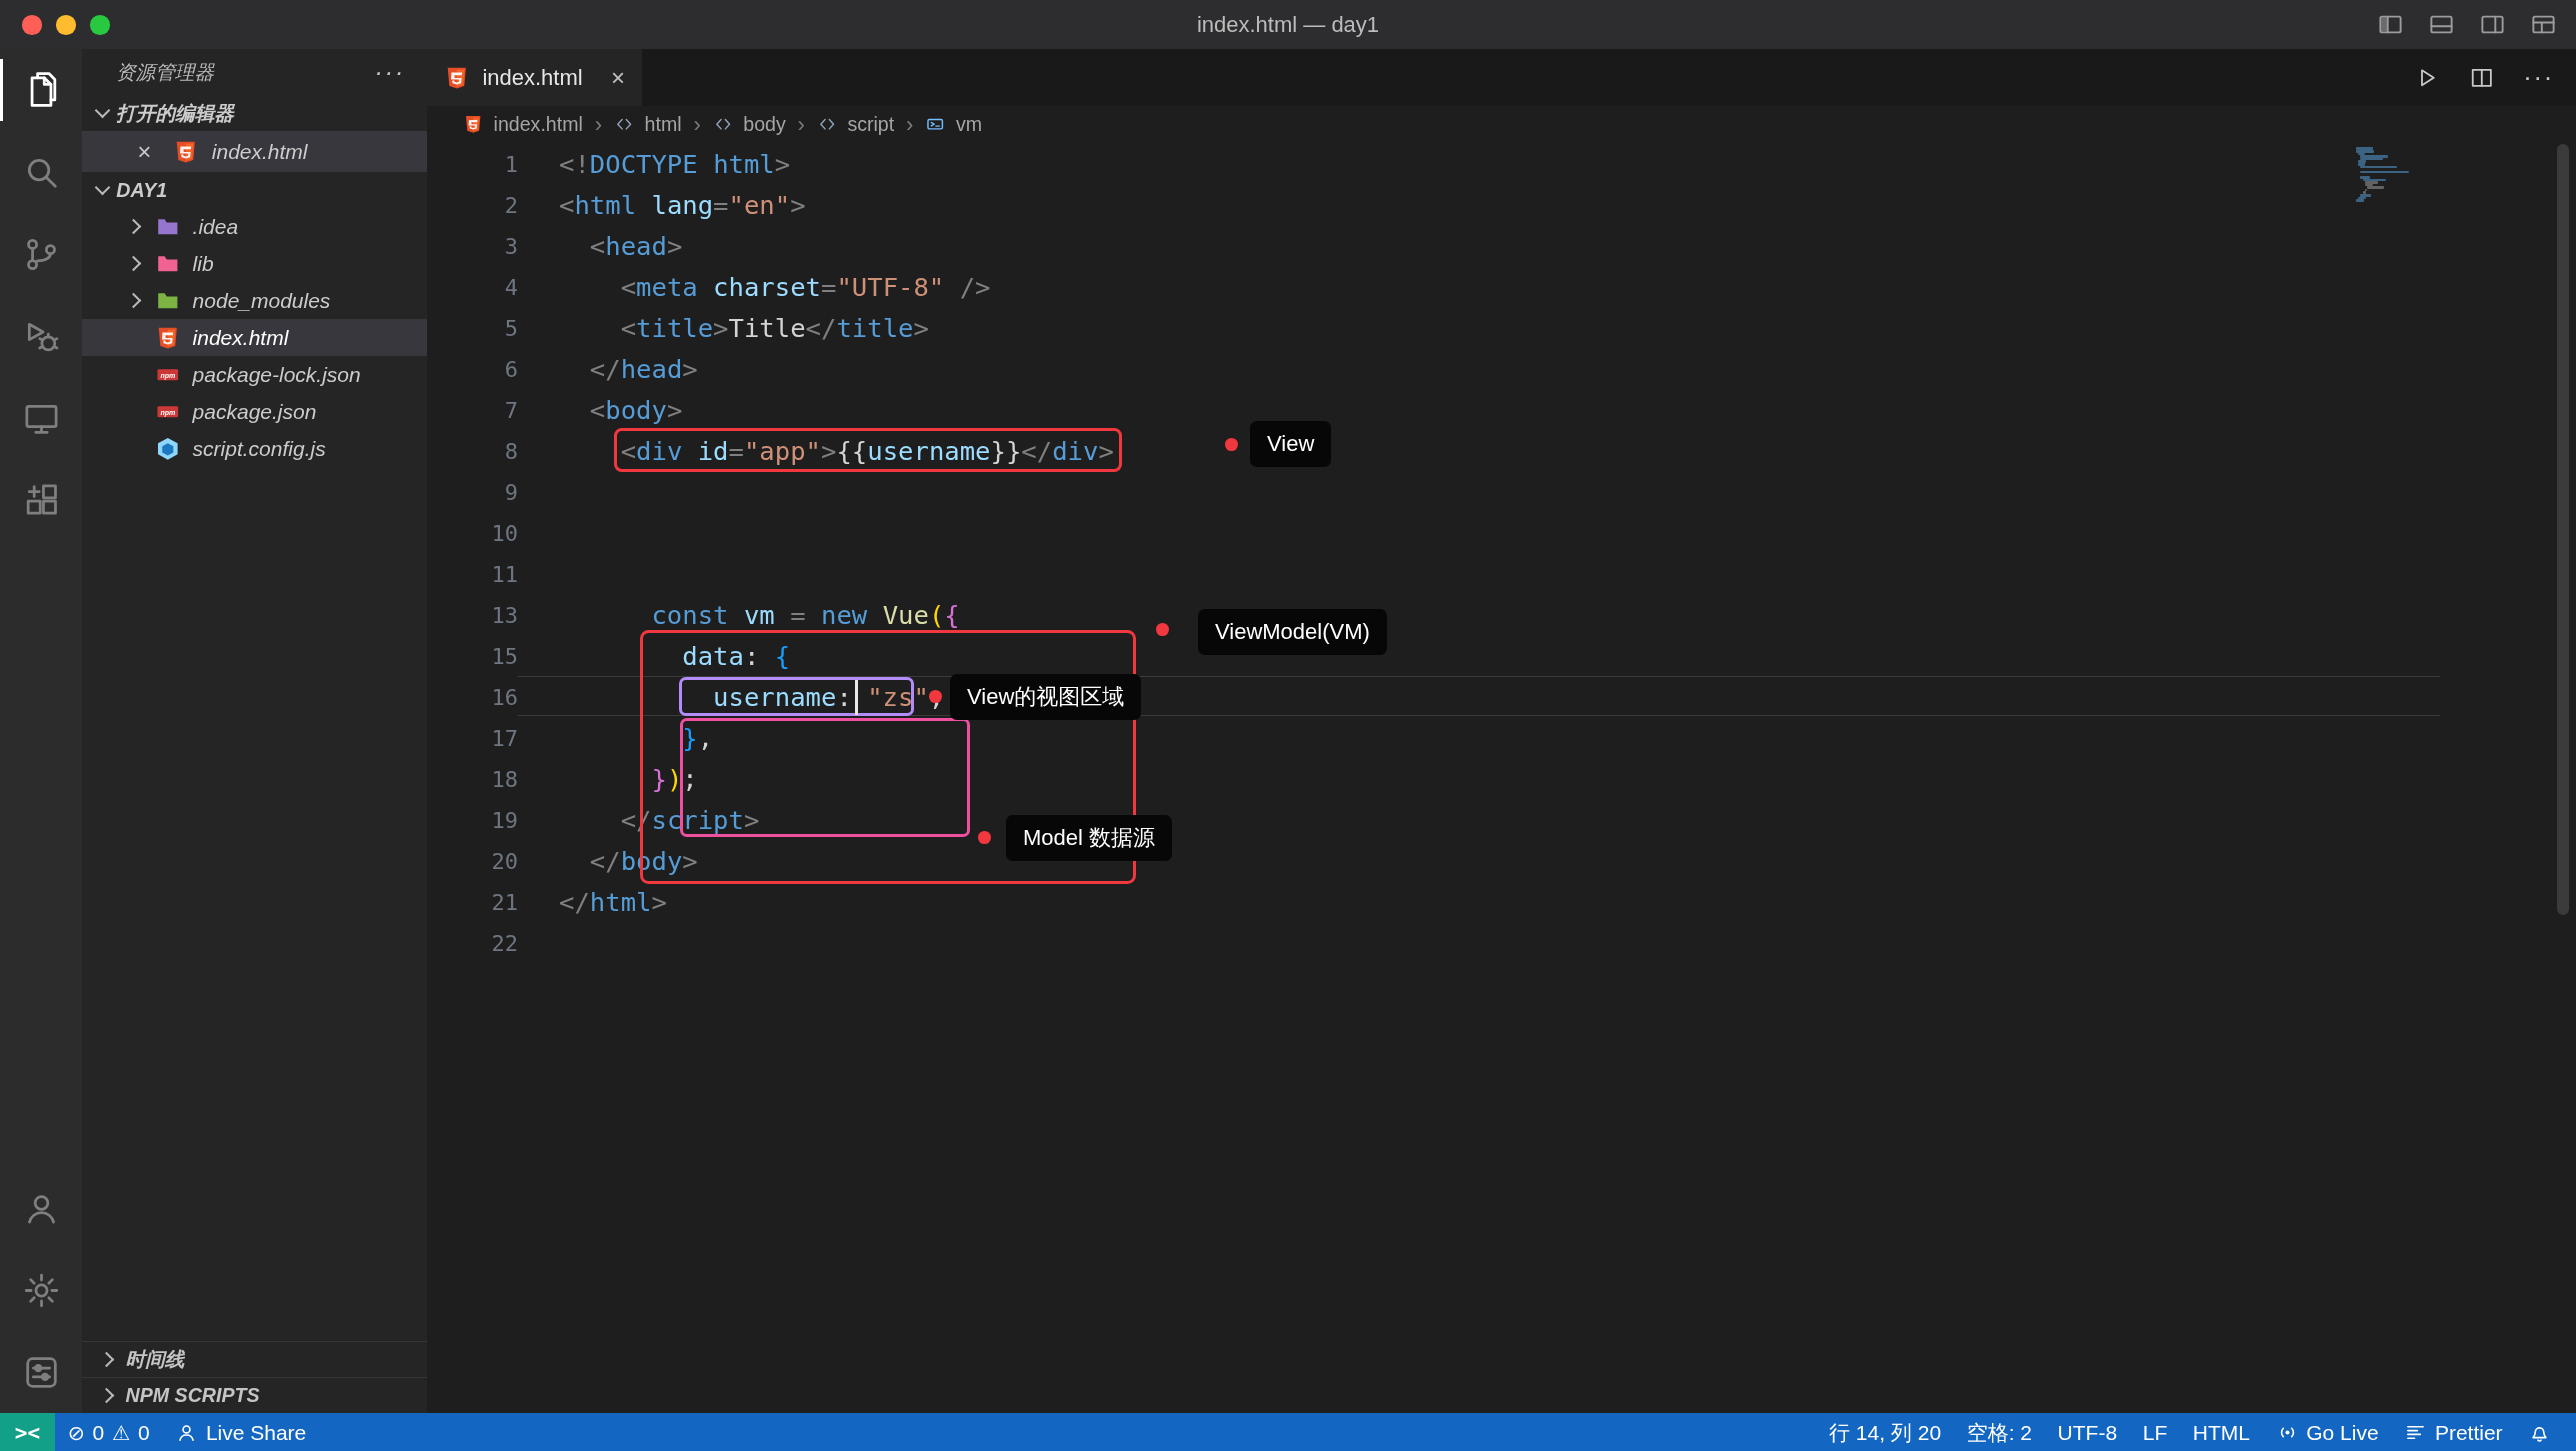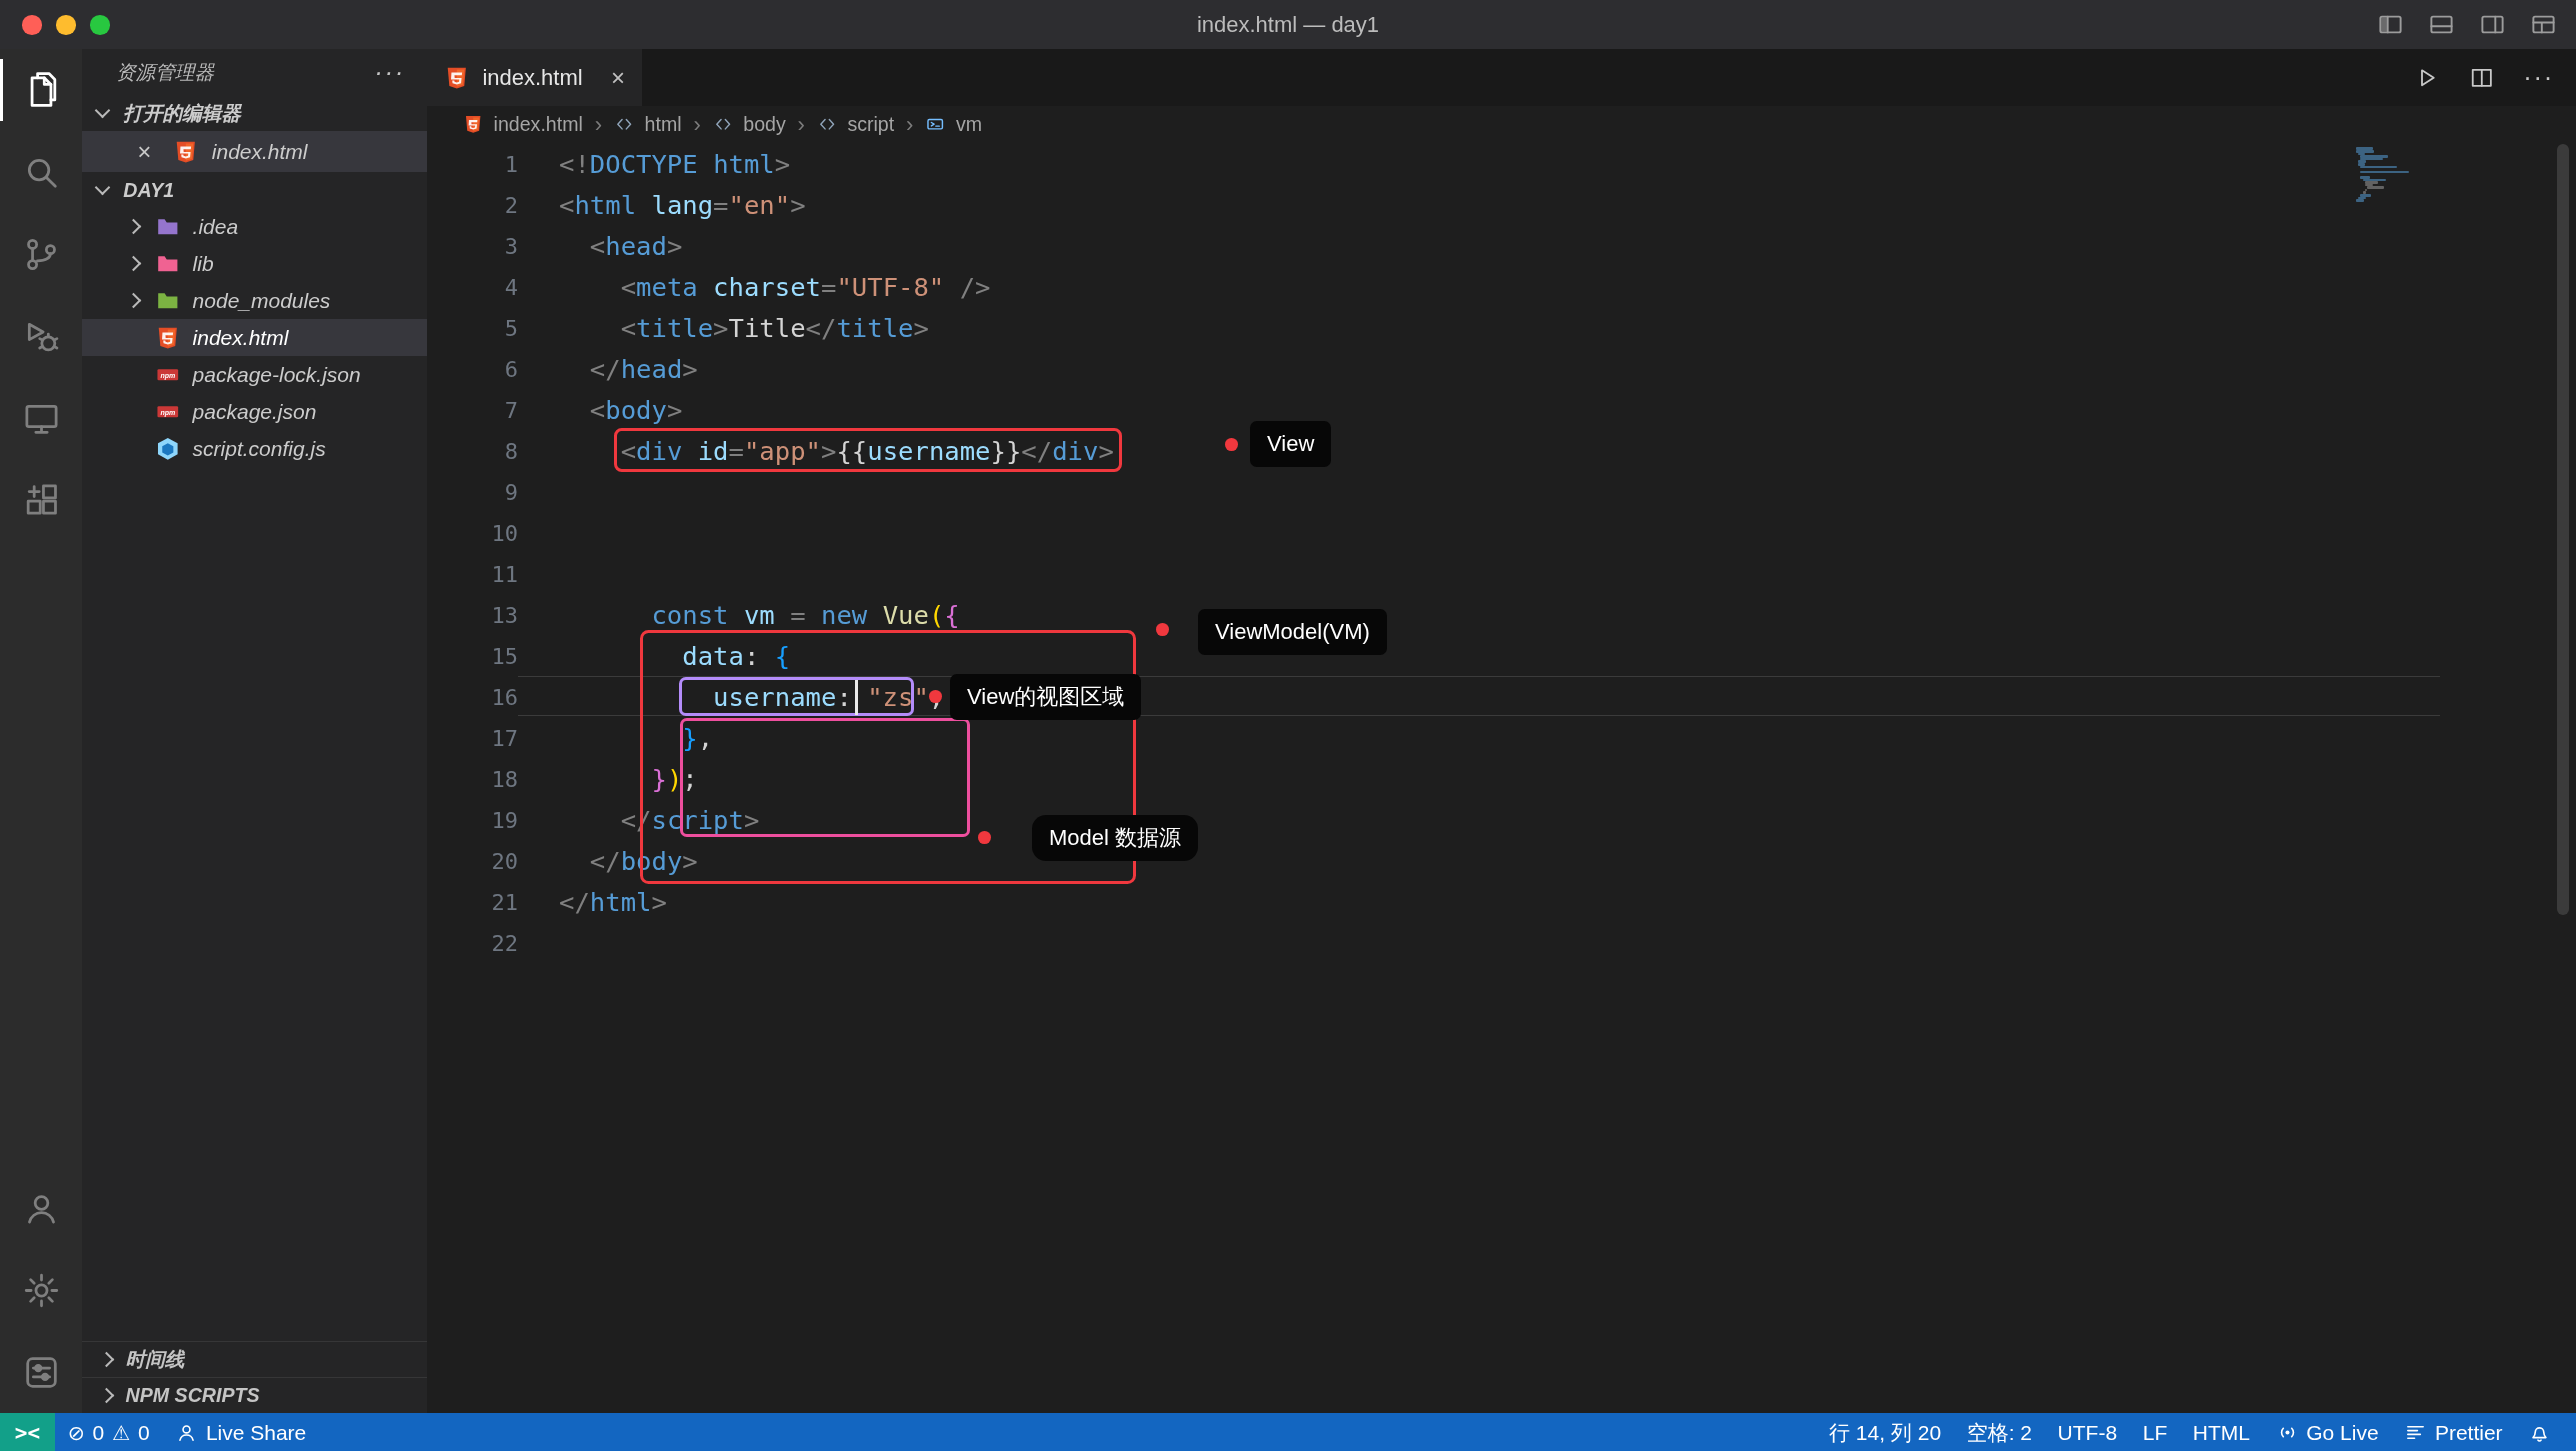--- a/index.html
+++ b/index.html
@@ -27,21 +27,21 @@
   .ab-icon .aicon{width:39px;height:39px;}
   .aicon svg{width:100%;height:100%;}
   .ab-spacer{flex:1;}
 
   
   .sidebar{position:absolute;left:82px;top:49px;width:345px;bottom:39px;background:#252526;
            display:flex;flex-direction:column;z-index:10;font-style:italic;}
   .sb-header{height:46px;display:flex;align-items:center;justify-content:space-between;
              padding:0 22px 0 34px;font-size:19.6px;color:#bbbbbb;flex:none;}
   .sb-more{font-size:25.6px;color:#c5c5c5;letter-spacing:1.7px;}
-  .sec-header{height:36px;display:flex;align-items:center;gap:15px;padding-left:15.3px;
+  .sec-header{height:36px;display:flex;align-items:center;gap:8px;padding-left:15.3px;
               font-size:19.6px;font-weight:bold;color:#cccccc;flex:none;}
   .chev{width:11px;height:11px;border-right:2.1px solid #b9b9b9;border-bottom:2.1px solid #b9b9b9;flex:none;}
   .chev.down{transform:rotate(45deg);margin-top:-5.1px;}
   .chev.right{transform:rotate(-45deg);}
   .oe-row{height:41px;display:flex;align-items:center;background:#37373d;padding-left:55px;gap:13.6px;font-size:21px;flex:none;}
   .oe-close{color:#c8c8c8;font-size:24px;width:22px;}
   .ficon{display:inline-flex;width:25.6px;height:25.6px;flex:none;}
   .ficon svg{width:100%;height:100%;}
   #tree{flex:none;}
   .tree-row{height:37px;display:flex;align-items:center;font-size:21px;color:#cccccc;padding-left:42px;gap:12px;}
@@ -81,21 +81,21 @@
   #box-view{left:187px;top:284px;width:508px;height:44px;border:3px solid #f0383e;border-radius:7.7px;}
   #box-vm{left:213px;top:486px;width:496px;height:254px;border:3px solid #f0383e;}
   #box-el{left:252px;top:533px;width:235px;height:39px;border:3px solid #b48cfa;border-radius:6.8px;}
   #box-model{left:253px;top:574px;width:290px;height:119px;border:3px solid #ee4f9e;border-radius:6.8px;}
   .dot{position:absolute;width:12.8px;height:12.8px;border-radius:50%;background:#f0383e;}
   #dot-view{left:798px;top:294px;} #dot-vm{left:729px;top:479px;}
   #dot-el{left:502px;top:546px;} #dot-model{left:551px;top:687px;}
   .pill{position:absolute;height:46px;line-height:46px;padding:0 17px;background:#070707;color:#ffffff;
         font-size:22px;border-radius:6.8px;white-space:nowrap;}
   #pill-view{left:823px;top:277px;} #pill-vm{left:771px;top:465px;}
-  #pill-el{left:523px;top:530px;} #pill-model{left:605px;top:671px;border-radius:14px;}
+  #pill-el{left:523px;top:530px;} #pill-model{left:579px;top:671px;}
   .cursor{position:absolute;left:428px;top:536px;width:2.6px;height:35px;background:#eaeaea;}
 
   .minimap{position:absolute;top:3.4px;right:119px;width:101px;z-index:4;}
   .mm-row{height:2.6px;margin-bottom:0;border-radius:0.9px;}
   .scrollbar{position:absolute;top:0;right:6.8px;width:12px;height:771px;background:rgba(121,121,121,0.32);border-radius:6px;z-index:4;}
 
   
   .statusbar{position:absolute;left:0;right:0;bottom:0;height:39px;background:#1366c1;color:#fff;
              display:flex;align-items:center;font-size:21px;z-index:40;}
   .sb-chip{width:55px;height:39px;background:#12a089;display:flex;align-items:center;justify-content:center;

